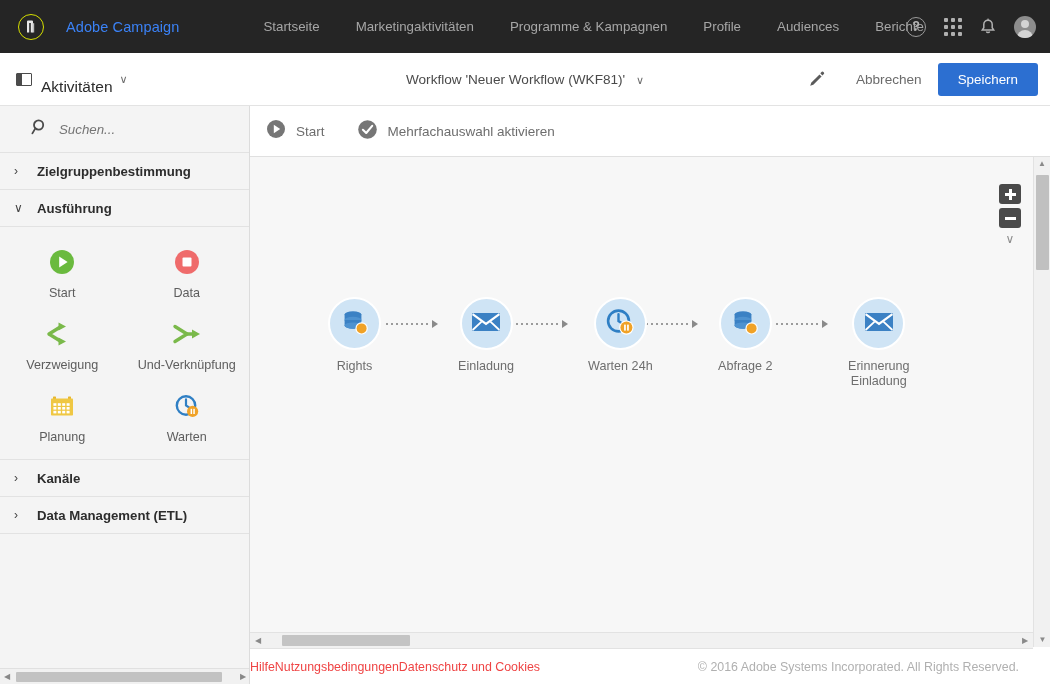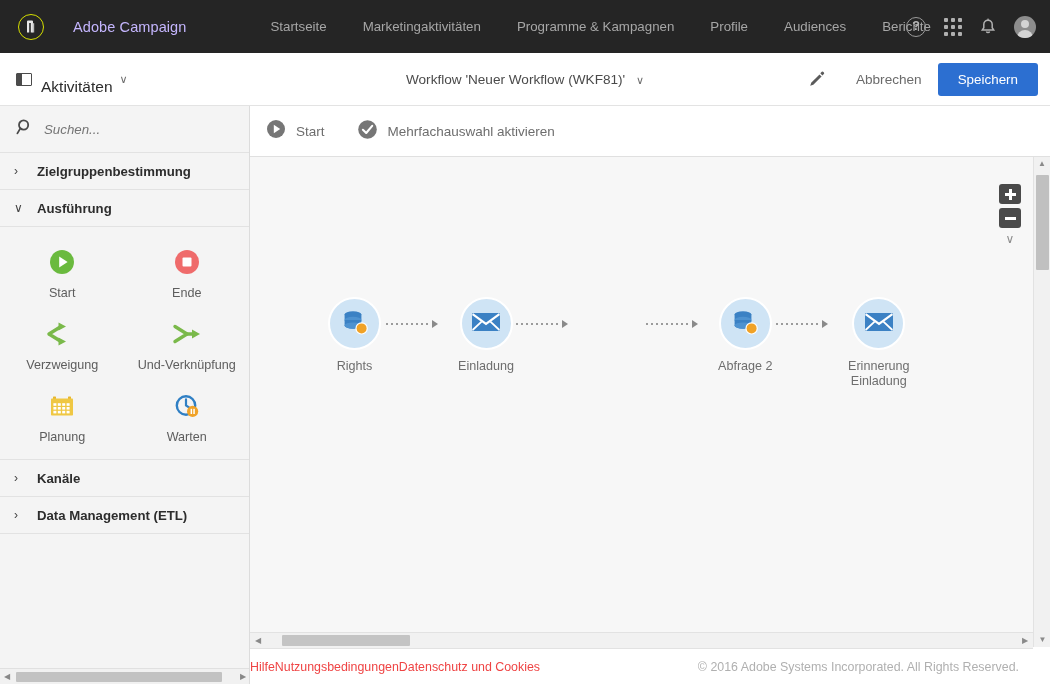--- a/index.html
+++ b/index.html
@@ -16,21 +16,21 @@
     background:#252525; display:flex; align-items:center;
   }
   .brand { display:flex; align-items:center; margin-left:18px; }
   .brand-logo {
     width:26px; height:26px; border-radius:50%;
     border:1.6px solid #d6e000; display:flex;
     align-items:center; justify-content:center;
   }
   .brand-logo svg { display:block; }
   .brand-name {
-    color:#c4b5fd; font-size:14.5px; margin-left:29px; letter-spacing:.1px;
+    color:#3b82f6; font-size:14.5px; margin-left:22px; letter-spacing:.1px;
   }
   .nav-items { display:flex; align-items:center; margin-left:66px; }
   .nav-item {
     color:#a6a6a6; font-size:13.3px; padding:0 18px; cursor:pointer;
     white-space:nowrap;
   }
   .nav-right {
     position:absolute; right:14px; top:0; height:53px;
     display:flex; align-items:center; gap:18px;
   }
@@ -92,21 +92,21 @@
     padding:9px 20px; border-radius:3px; margin-right:12px; cursor:pointer;
     border:none;
   }
 
   
   .sidebar {
     position:absolute; left:0; top:106px; width:250px; height:578px;
     background:#f4f4f4; border-right:1px solid #dcdcdc; overflow:hidden;
   }
   .search-row {
-    height:47px; display:flex; align-items:center; padding-left:16px;
+    height:47px; display:flex; align-items:center; padding-left:31px;
     border-bottom:1px solid #e2e2e2;
   }
   .search-ico { margin-right:10px; }
   .search-input {
     border:none; background:transparent; outline:none; font-size:13.3px;
     color:#8c8c8c; font-style:italic; font-family:"Liberation Sans",sans-serif;
     width:160px;
   }
   .sec-header {
     display:flex; align-items:center; height:37px; padding-left:14px;
@@ -344,21 +344,21 @@
         <span class="act-label">Start</span>
       </div>
 
       <div class="act">
         <span class="act-ico">
           <svg width="28" height="28" viewBox="0 0 28 28">
             <circle cx="14" cy="14" r="12" fill="#ef6b6b"></circle>
             <rect x="9.5" y="9.5" width="9" height="9" rx="1" fill="#ffffff"></rect>
           </svg>
         </span>
-        <span class="act-label">Ende</span>
+        <span class="act-label">Data</span>
       </div>
 
       <div class="act">
         <span class="act-ico">
           <svg width="32" height="26" viewBox="0 0 32 26">
             <path d="M3 13 L15 5.5 M3 13 L15 20.5" stroke="#7ab94a" stroke-width="3.4" fill="none" stroke-linecap="round"></path>
             <path d="M12.5 1.5 L20 5.5 L12.5 9.5 z" fill="#7ab94a"></path>
             <path d="M12.5 16.5 L20 20.5 L12.5 24.5 z" fill="#7ab94a"></path>
           </svg>
         </span>
@@ -500,20 +500,35 @@
             <svg width="32" height="26" viewBox="0 0 32 26">
               <rect x="2" y="4" width="28" height="18" rx="1.4" fill="#3b81c4"></rect>
               <path d="M2.6 5.2 L16 15 L29.4 5.2" fill="none" stroke="#ffffff" stroke-width="2.2"></path>
               <path d="M2.6 21 L11.6 12.6 M29.4 21 L20.4 12.6" fill="none" stroke="#ffffff" stroke-width="1.8"></path>
             </svg>
           </span>
         </div>
         <div class="wf-label">Einladung</div>
       </div>
 
+      <div class="wf-node" style="left:338px; top:140px;">
+        <div class="wf-circle">
+          <span>
+            <svg width="32" height="32" viewBox="0 0 32 32">
+              <circle cx="14.5" cy="15" r="10.4" fill="none" stroke="#2f7fc4" stroke-width="2.6"></circle>
+              <path d="M14.5 8.2 L14.5 15 L19.4 18.2" stroke="#2f7fc4" stroke-width="2.4" fill="none" stroke-linecap="round"></path>
+              <circle cx="22.4" cy="21.6" r="7.2" fill="#ffffff"></circle>
+              <circle cx="22.4" cy="21.6" r="6" fill="#f0a227"></circle>
+              <rect x="20.1" y="18.6" width="1.7" height="6" fill="#ffffff"></rect>
+              <rect x="23.1" y="18.6" width="1.7" height="6" fill="#ffffff"></rect>
+            </svg>
+          </span>
+        </div>
+        <div class="wf-label">Warten 24h</div>
+      </div>
 
       <div class="wf-node" style="left:468px; top:140px;">
         <div class="wf-circle">
           <span>
             <svg width="32" height="32" viewBox="0 0 32 32">
               <ellipse cx="14" cy="8.4" rx="8.4" ry="3.2" fill="#3b81c4"></ellipse>
               <path d="M5.6 8.4 v5.6 a8.4 3.2 0 0 0 16.8 0 v-5.6 z" fill="#3b81c4"></path>
               <ellipse cx="14" cy="14" rx="8.4" ry="3.2" fill="#4e92d0"></ellipse>
               <path d="M5.6 14 v5.6 a8.4 3.2 0 0 0 16.8 0 v-5.6 z" fill="#3b81c4"></path>
               <ellipse cx="14" cy="19.6" rx="8.4" ry="3.2" fill="#4e92d0"></ellipse>

